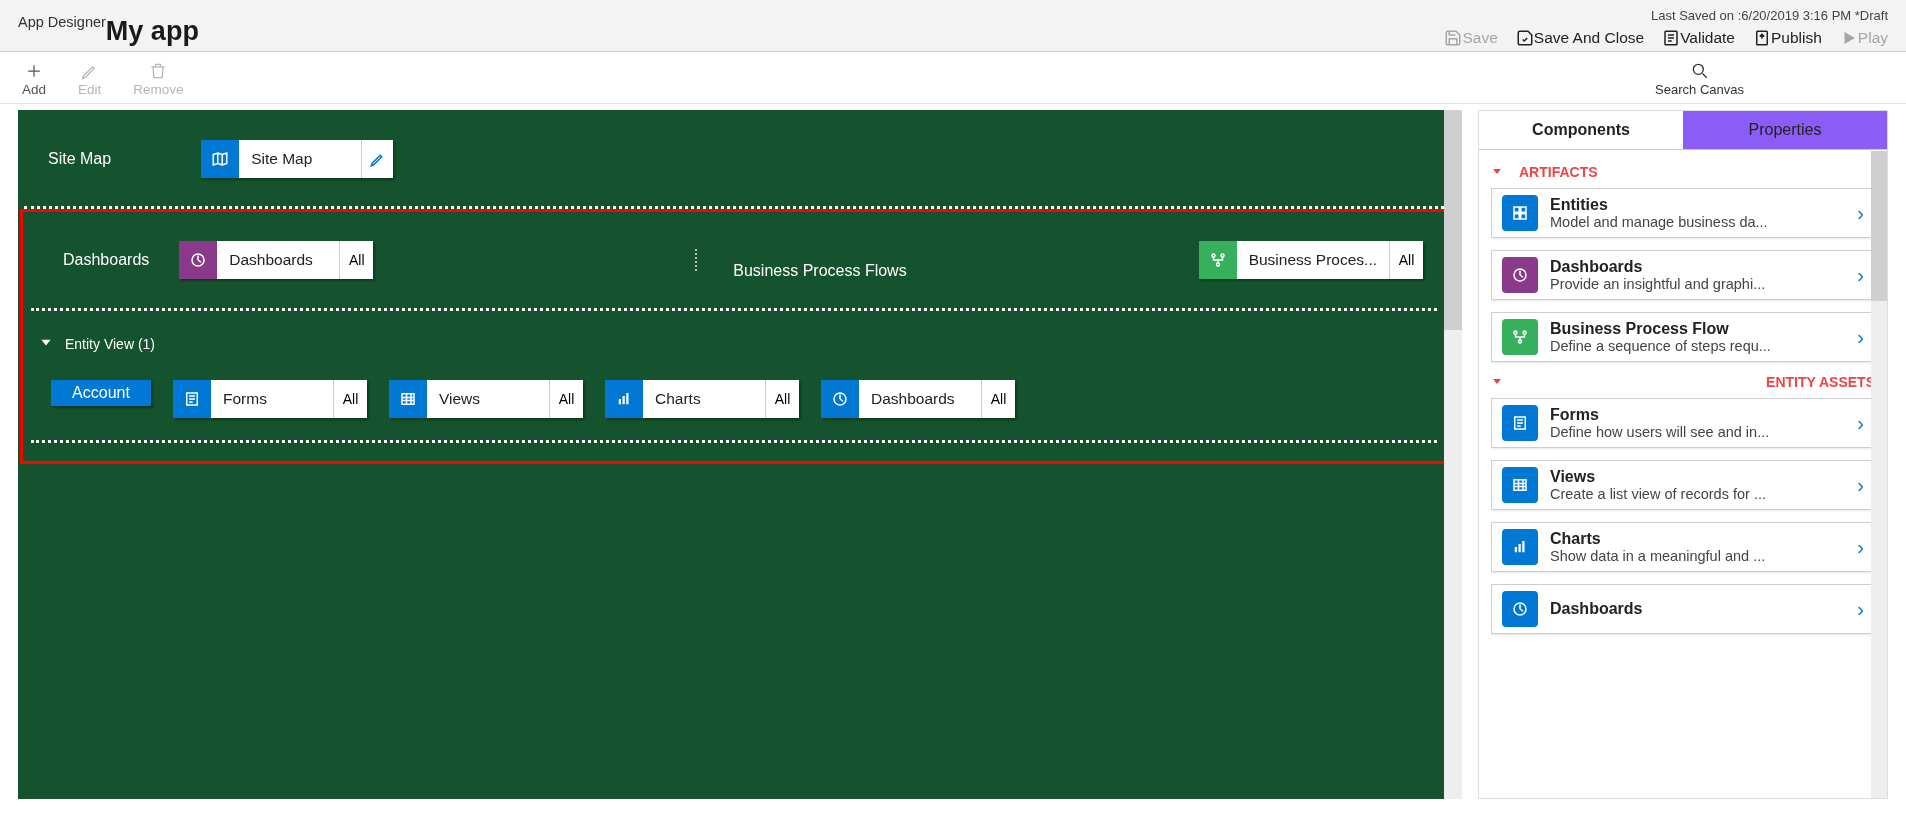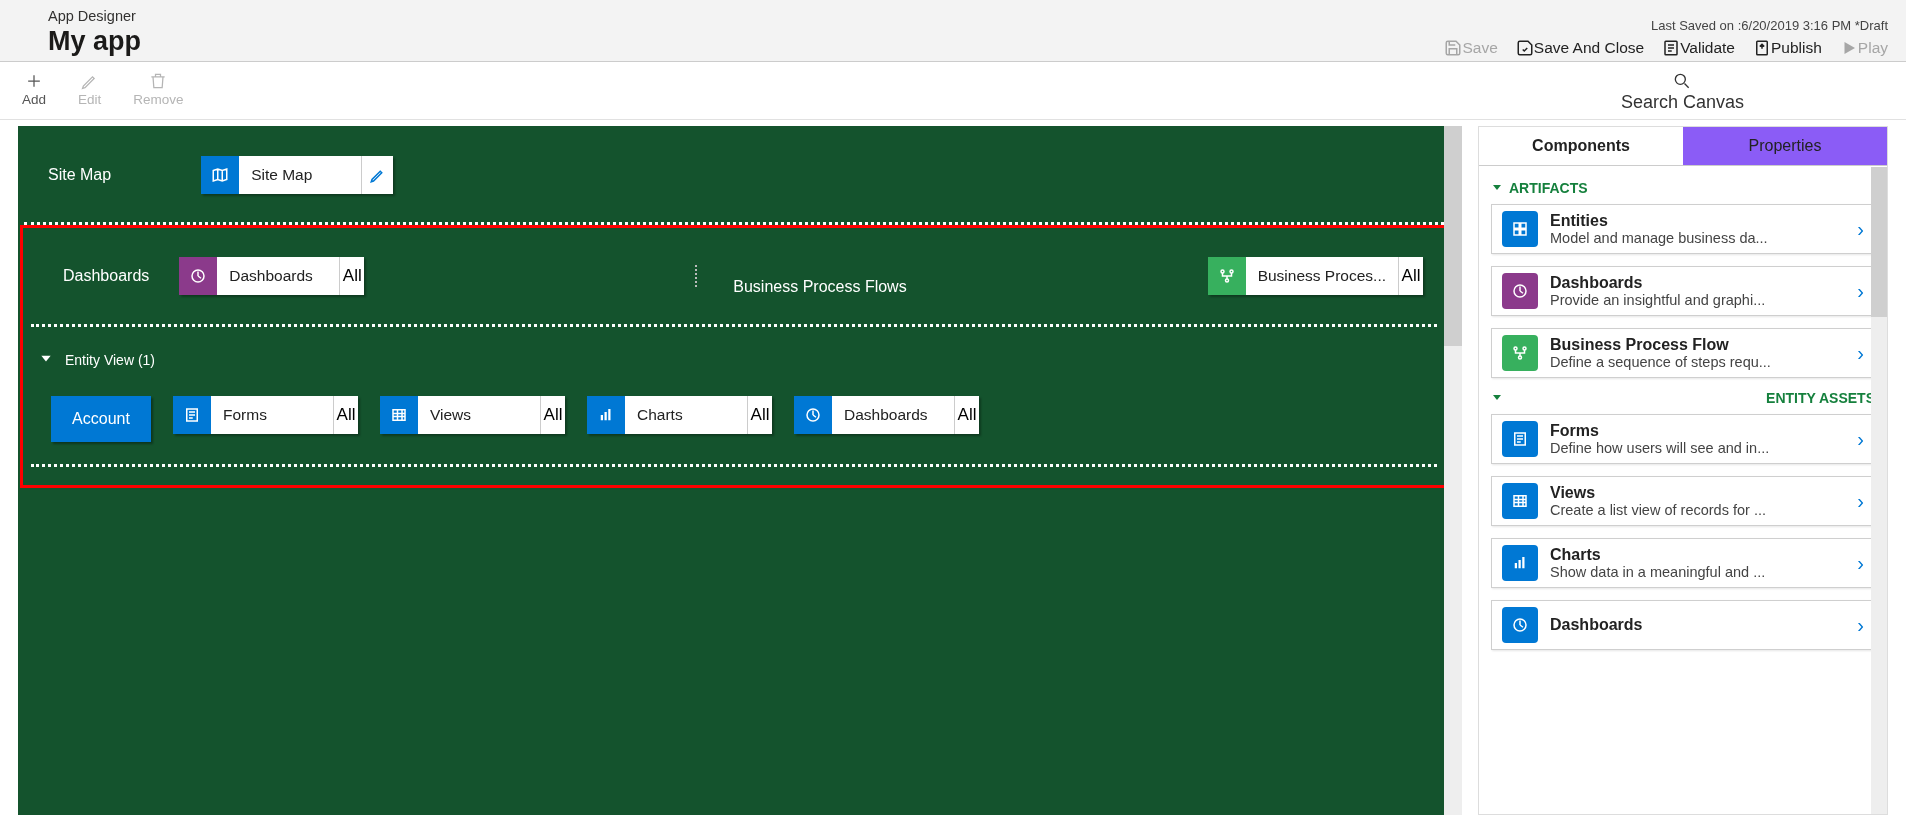--- a/index.html
+++ b/index.html
@@ -1,72 +1,72 @@
 <!DOCTYPE html>
 <html><head>
 <meta charset="utf-8">
 <style>
 * { box-sizing: border-box; margin: 0; padding: 0; font-family: "Segoe UI", Arial, sans-serif; }
 body { background: #fff; width: 1906px; height: 815px; overflow: hidden; }
 
 
 .header { background: #f3f3f3; border-bottom: 1px solid #ccc; padding: 8px 18px 4px 18px; display:flex; justify-content:space-between; align-items:flex-end;}
-.header-left { display:flex; flex-direction:column;margin-left:30px; }
+.header-left { display:flex; flex-direction:row; }
 .breadcrumb { font-size: 14.5px; color: #323130; }
 .app-title { font-size: 27px; font-weight: 600; color: #1b1a19; margin-top:2px;}
 .header-right { text-align:right; }
 .last-saved { font-size: 13px; color: #444; margin-bottom: 6px; }
 .header-actions { display:flex; gap: 18px; align-items:center; }
 .header-action { display:flex; align-items:center; gap:0; font-size:15.5px; color:#222; cursor:pointer; }
 .header-action.disabled { color:#a6a6a6; }
 .icon { display:inline-flex; align-items:center; justify-content:center; }
 
 
 .toolbar { display:flex; justify-content:space-between; padding: 8px 22px 6px 22px; background:#fff; border-bottom:1px solid #e1e1e1;}
 .toolbar-left { display:flex; gap: 32px; }
 .toolbar-btn { display:flex; flex-direction:column; align-items:center; font-size:13.5px; color:#555; cursor:pointer;}
 .toolbar-btn.disabled { color:#b5b5b5; }
 .toolbar-icon { height:22px; display:flex; align-items:center; justify-content:center; }
-.toolbar-right { display:flex; flex-direction:column; align-items:center; font-size:18px; color:#333; cursor:pointer; margin-right:140px;}
+.toolbar-right { display:flex; flex-direction:column; align-items:center; font-size:13px; color:#333; cursor:pointer; margin-right:140px;}
 
 
 .main { display:flex; padding:6px 18px 0 18px; gap:16px; height: calc(815px - 120px);}
 .canvas-wrap { flex:1; background:#14532d; position:relative; padding: 30px 14px 14px 2px; overflow:auto;}
 .canvas-inner { position:relative; }
 .section-label { color:#fff; font-size:16px; }
 .sitemap-row { display:flex; align-items:center; gap: 90px; margin-bottom: 28px; padding-left: 28px;}
 .tile { display:flex; height:38px; box-shadow: 2px 2px 2px rgba(0,0,0,.3); }
 .tile-icon { width:38px; display:flex; align-items:center; justify-content:center; color:#fff;}
 .tile-label { background:#fff; display:flex; align-items:center; padding: 0 12px; font-size:15.5px; color:#222; min-width:122px; }
 .tile-extra { background:#fff; border-left:1px solid #ccc; display:flex; align-items:center; justify-content:center; width:32px; }
-.tile-all { background:#fff; border-left:1px solid #ccc; display:flex; align-items:center; justify-content:center; font-size:17px; width:25px; }
+.tile-all { background:#fff; border-left:1px solid #ccc; display:flex; align-items:center; justify-content:center; font-size:14px; width:34px; }
 .divider { border-top:3px dotted #fff; margin: 0 4px; }
 
 .red-box { border:3px solid red; padding: 18px 4px 18px 4px; margin-top:0;}
 .row2 { display:flex; align-items:center; padding: 10px 18px 10px 36px; gap: 30px;}
 .row2b { flex:1; display:flex; align-items:center; justify-content:space-between; }
 .drag-handle { width:8px; height:40px; display:flex; flex-direction:column; gap:2px; justify-content:center; }
 .drag-handle span{ width:2px; height:2px; background:#bbb; display:block;}
 
 .entity-header { display:flex; align-items:center; gap:12px; color:#fff; font-size:14px; padding: 24px 0 8px 12px;}
 .chevron { display:inline-block; }
 
 .row3 { display:flex; gap: 22px; padding: 20px 0 8px 24px; flex-wrap:wrap;}
-.account-btn { background:#0078d4; color:#fff; height:46px; min-width:100px; display:flex; align-items:center; justify-content:center; font-size:16px; box-shadow: 2px 2px 2px rgba(0,0,0,.35);}
+.account-btn { background:#0078d4; color:#fff; height:26px; min-width:100px; display:flex; align-items:center; justify-content:center; font-size:16px; box-shadow: 2px 2px 2px rgba(0,0,0,.35);}
 
 .scrollbar-v { position:absolute; right:0; top:0; width:18px; bottom:0; background:#eeeeee;}
 .scrollbar-thumb-v { position:absolute; top:0; width:18px; height:220px; background:#cfcfcf;}
 
 
 .right-panel { width:410px; border:1px solid #ddd; background:#fff; position:relative; display:flex; flex-direction:column;}
 .rp-tabs { display:flex; border-bottom:1px solid #ccc; }
 .rp-tab { flex:1; text-align:center; padding:10px 0; font-size:16px; color:#222; background:#8b5cf6; cursor:pointer; }
 .rp-tab.active { background:#fff; font-weight:600; }
 .rp-body { padding: 10px 12px 4px 12px; overflow:auto; flex:1;}
-.rp-section-hdr { color:#15803d; font-size:14px; font-weight:600; display:flex; align-items:center; gap:6px; margin: 4px 0 8px 0;}
+.rp-section-hdr { color:#ef4444; font-size:14px; font-weight:600; display:flex; align-items:center; gap:16px; margin: 4px 0 8px 0;}
 .rp-card { border:1px solid #cfcfcf; display:flex; align-items:center; padding:6px 10px; margin-bottom:12px; gap:12px; cursor:pointer; box-shadow: 1px 1px 2px rgba(0,0,0,.1);}
 .rp-card-icon { width:36px; height:36px; border-radius:4px; display:flex; align-items:center; justify-content:center; color:#fff; flex-shrink:0;}
 .rp-card-text { flex:1; min-width:0; }
 .rp-card-title { font-size:16px; font-weight:600; color:#222; }
 .rp-card-desc { font-size:14.5px; color:#444; white-space:nowrap; overflow:hidden; text-overflow:ellipsis;}
 .rp-chevron { color:#0078d4; font-size:20px;}
 .rp-scroll { position:absolute; right:0; top:40px; bottom:0; width:16px; background:#eee;}
 .rp-scroll-thumb{ position:absolute; top:0; width:16px; height:150px; background:#cfcfcf;}
 
 

